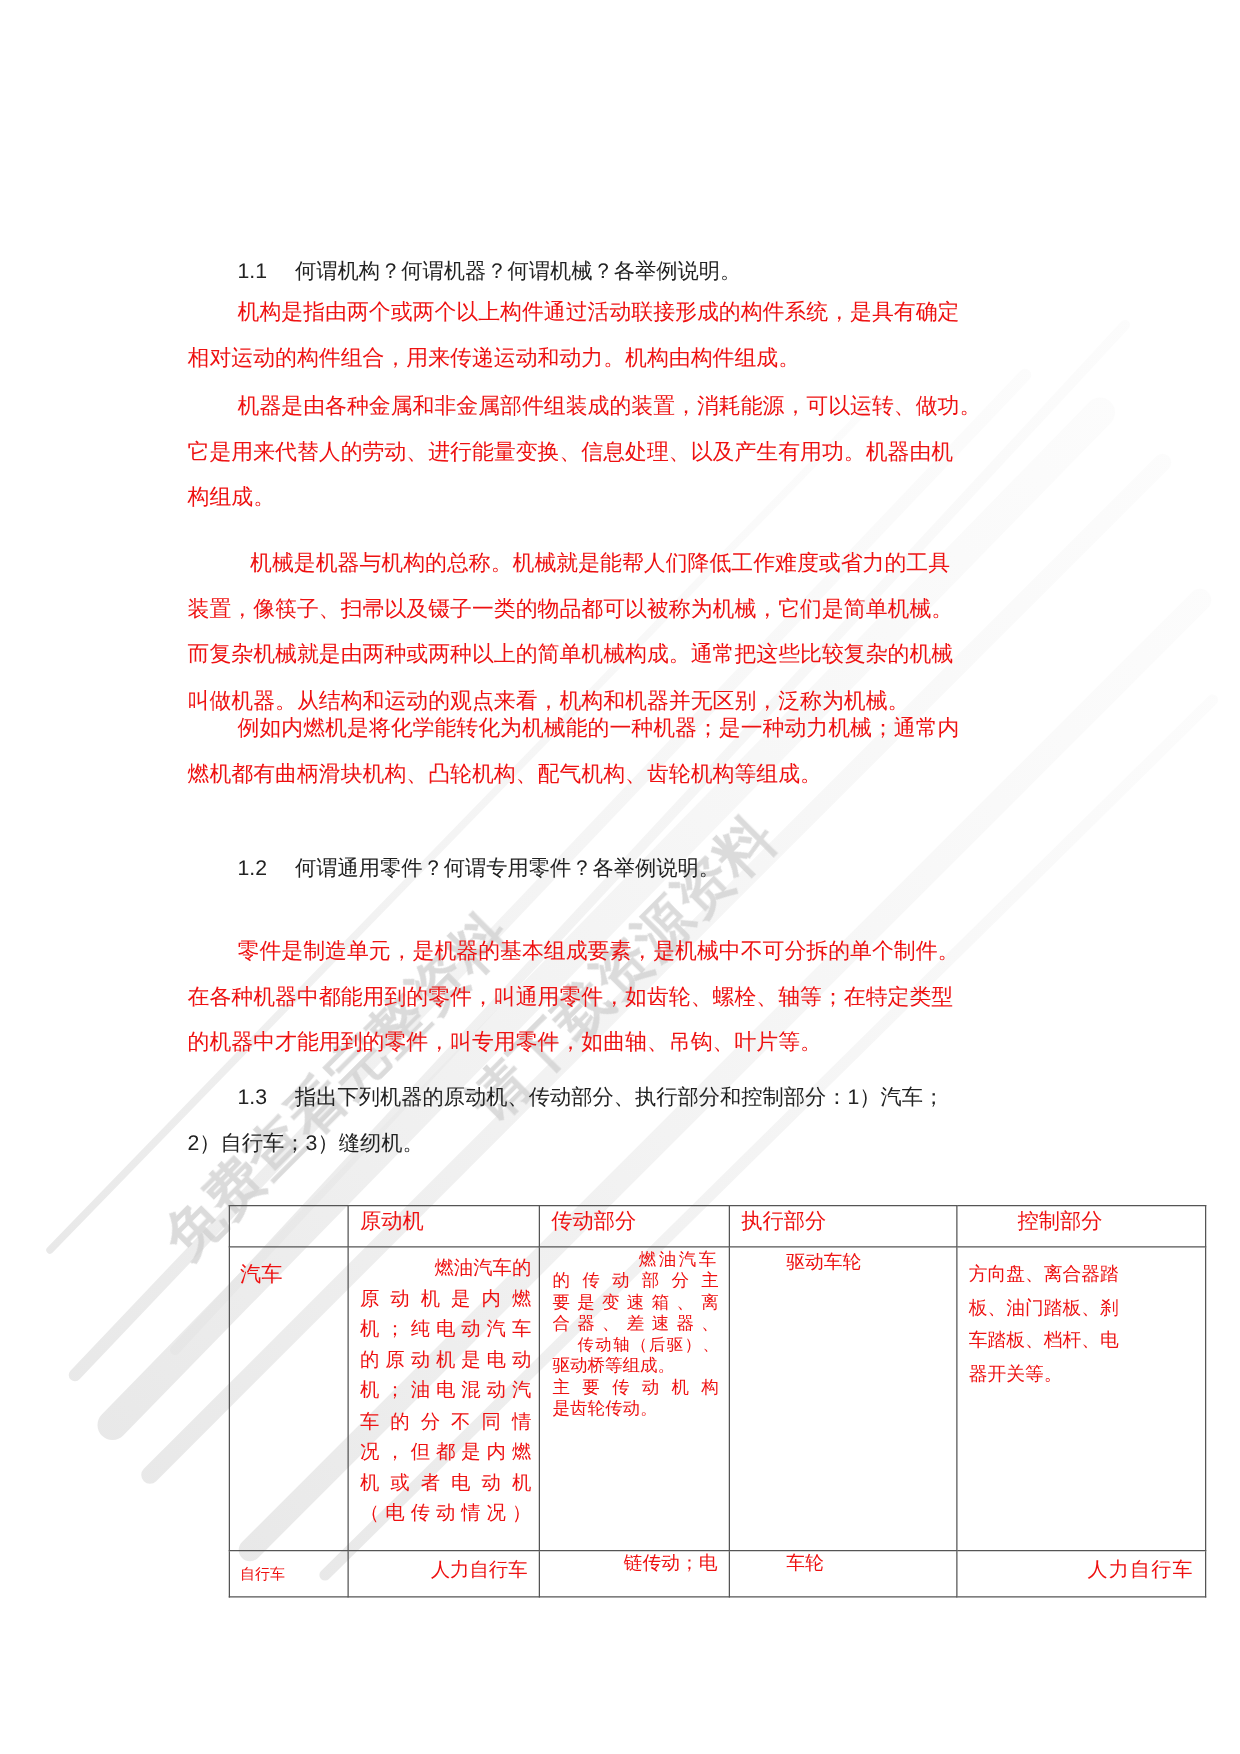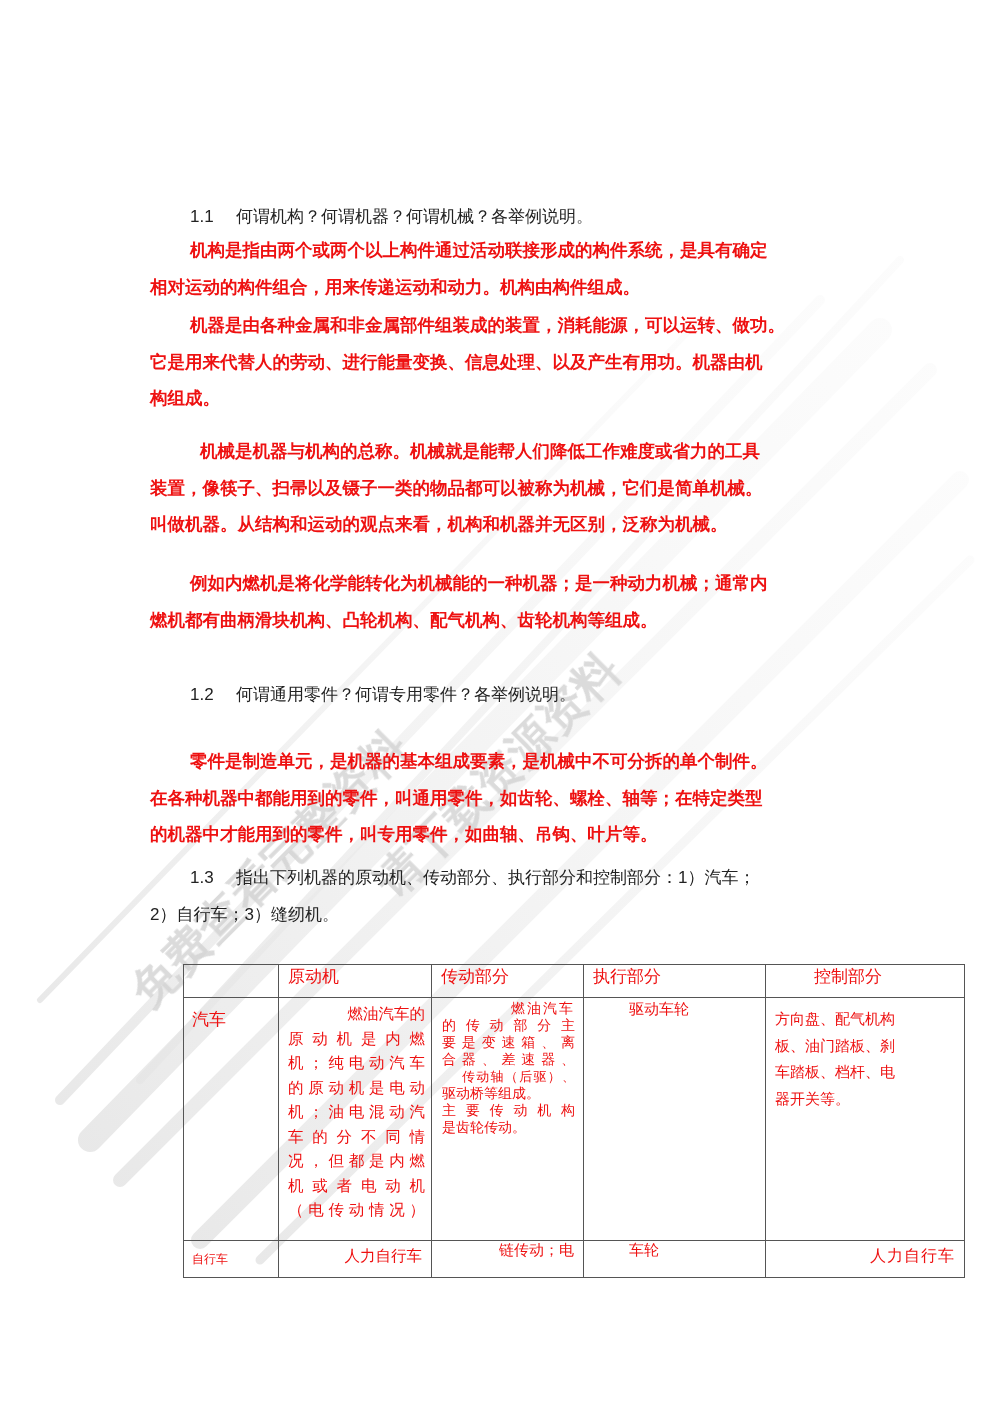--- a/index.html
+++ b/index.html
@@ -36,21 +36,20 @@
       white-space: nowrap;
     }
     .q .num { display: inline-block; width: 46px; }
     .para {
       position: absolute;
       left: 150px;
       width: 692px;
       color: #ee1111;
       font-size: 17.5px;
       line-height: 36.6px;
-      font-weight: bold;
     }
     .para .line { display: block; white-space: nowrap; }
     .indent { padding-left: 40px; }
     .indent-extra { padding-left: 50px; margin-top: 15px; }
     .q13-line2 {
       position: absolute;
       left: 150px;
       font-family: "Liberation Sans", "DejaVu Sans", sans-serif;
       font-size: 17px;
       color: #222222;
@@ -122,20 +121,21 @@
 
   <div class="para" style="top:307px;">
     <span class="line indent">机器是由各种金属和非金属部件组装成的装置，消耗能源，可以运转、做功。</span>
     <span class="line">它是用来代替人的劳动、进行能量变换、信息处理、以及产生有用功。机器由机</span>
     <span class="line">构组成。</span>
   </div>
 
   <div class="para" style="top:418px;">
     <span class="line indent-extra">机械是机器与机构的总称。机械就是能帮人们降低工作难度或省力的工具</span>
     <span class="line">装置，像筷子、扫帚以及镊子一类的物品都可以被称为机械，它们是简单机械。</span>
+    <span class="line">而复杂机械就是由两种或两种以上的简单机械构成。通常把这些比较复杂的机械</span>
     <span class="line">叫做机器。从结构和运动的观点来看，机构和机器并无区别，泛称为机械。</span>
   </div>
 
   <div class="para" style="top:565px;">
     <span class="line indent">例如内燃机是将化学能转化为机械能的一种机器；是一种动力机械；通常内</span>
     <span class="line">燃机都有曲柄滑块机构、凸轮机构、配气机构、齿轮机构等组成。</span>
   </div>
 
   <div class="q" style="top:683px;">
     <span class="num">1.2</span><span>何谓通用零件？何谓专用零件？各举例说明。</span>
@@ -184,21 +184,21 @@
           <div style="text-align-last:justify;">合器、差速器、</div>
           <div style="text-align-last:justify; font-size:13px;margin-left:20px;">传动轴（后驱）、</div>
           <div>驱动桥等组成。</div>
           <div style="text-align-last:justify;">主要传动机构</div>
           <div>是齿轮传动。</div>
         </div>
       </td>
       <td class="c3" style="padding:2px 0 0 45px; font-size:15px;">驱动车轮</td>
       <td class="c4" style="padding:8px 6px 0 9px;">
         <div style="font-size:15px; line-height:26.5px;">
-          <div>方向盘、配气机构</div>
+          <div>方向盘、离合器踏</div>
           <div>板、油门踏板、刹</div>
           <div>车踏板、档杆、电</div>
           <div>器开关等。</div>
         </div>
       </td>
     </tr>
     <tr style="height:37px;">
       <td class="c0" style="font-size:12px; padding:10px 0 0 8px;">自行车</td>
       <td class="c1" style="font-size:15.5px; text-align:right; padding:5px 9px 0 0;">人力自行车</td>
       <td class="c2" style="font-size:15px; text-align:right; padding:0 9px 0 0;">链传动；电</td>

